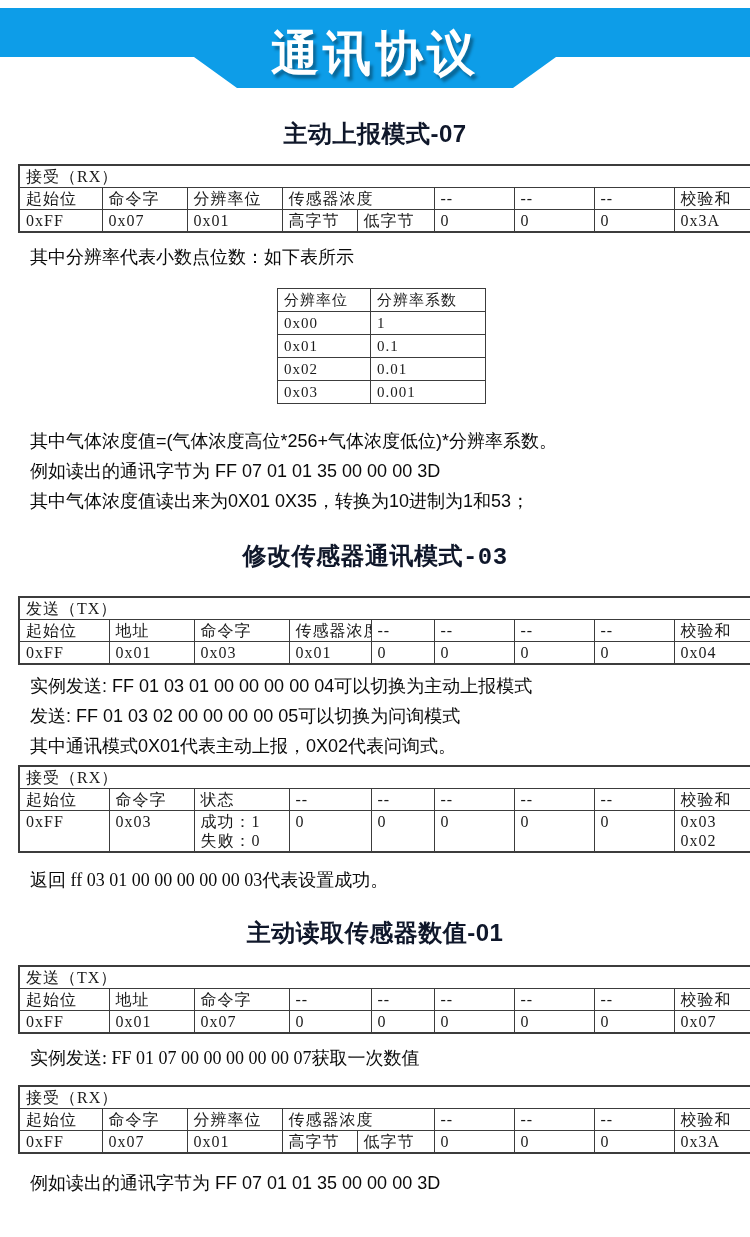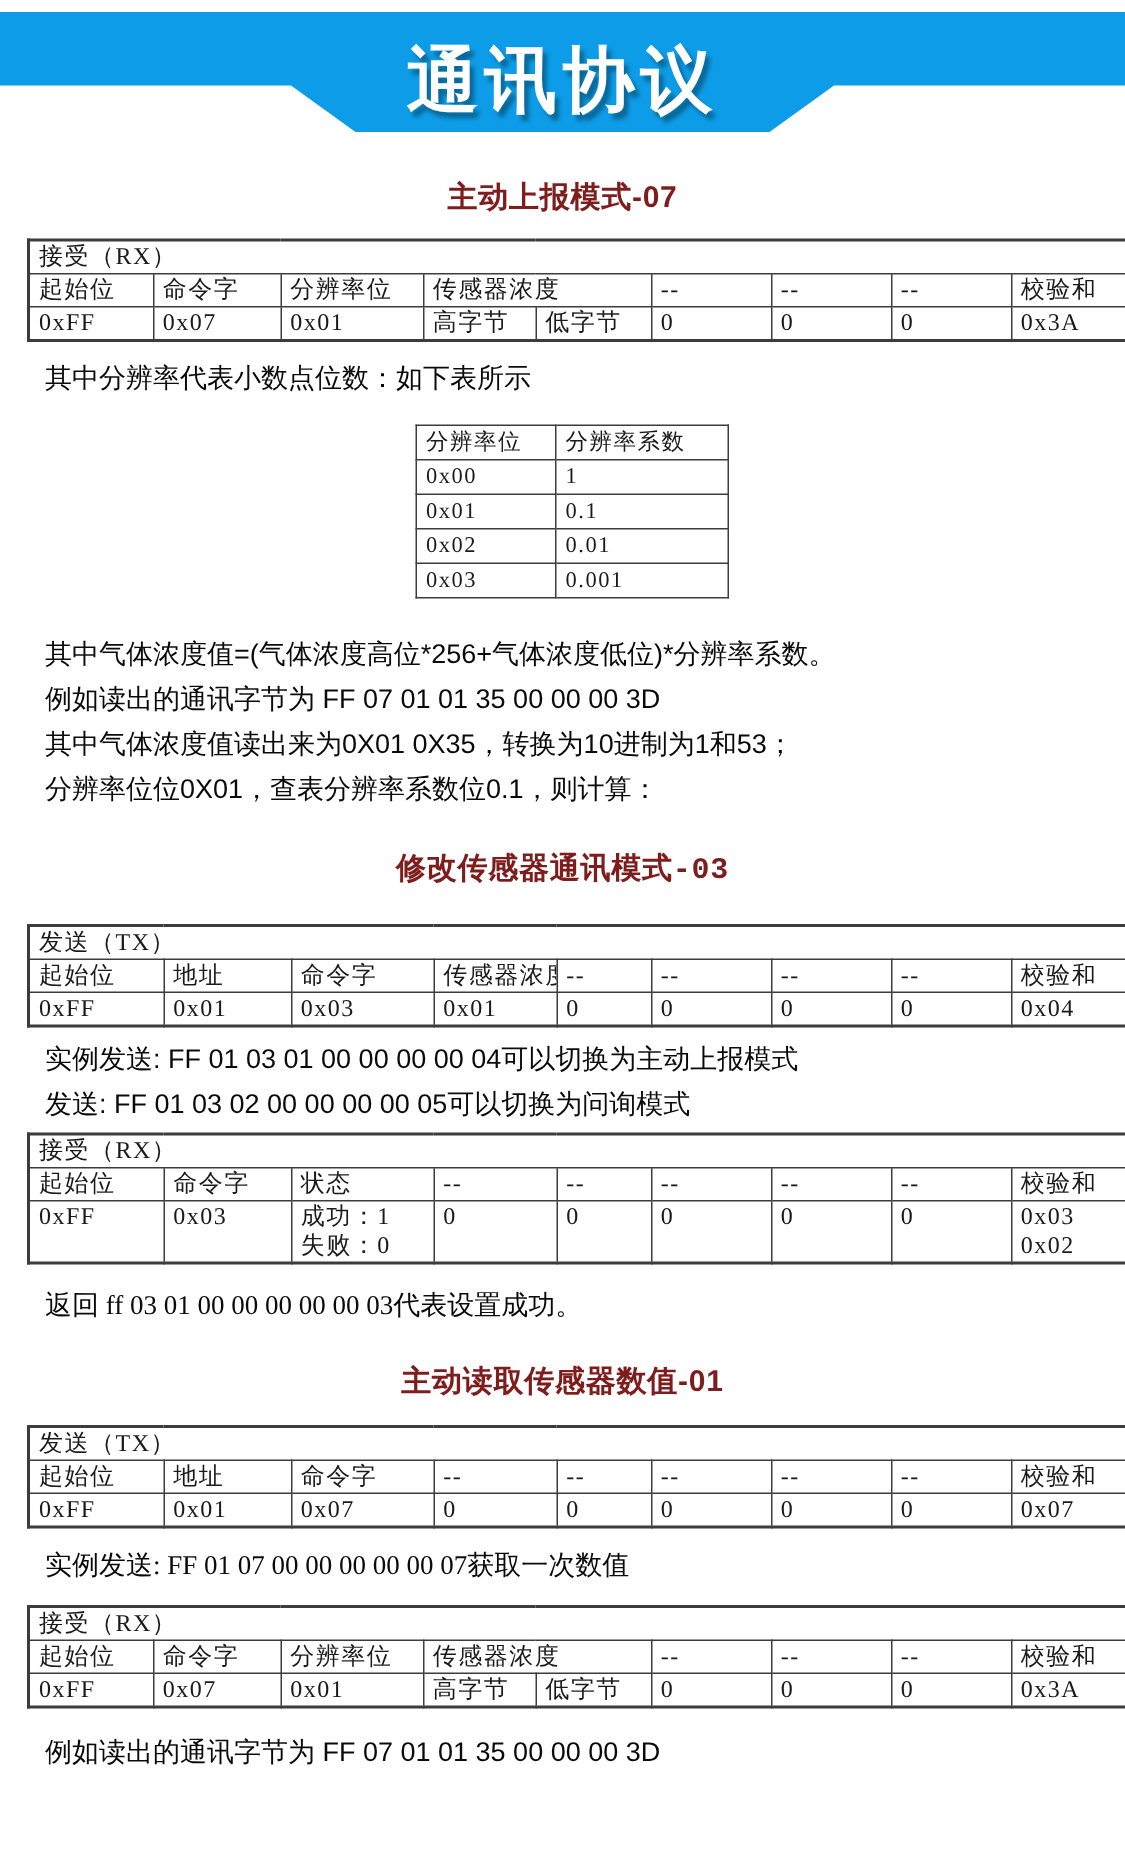--- a/index.html
+++ b/index.html
@@ -15,21 +15,21 @@
     position:absolute; inset:0; background:#0d9de8;
     clip-path:polygon(0 0,750px 0,750px 49px,556px 49px,513px 80px,237px 80px,194px 49px,0 49px);
   }
   .banner-title {
     position:absolute; left:0; right:0; top:14px; text-align:center;
     font-size:48px; font-weight:bold; color:#fff; letter-spacing:4px;
     text-shadow:3px 4px 3px rgba(0,0,0,0.35);
   }
   
   .sec-title {
-    text-align:center; font-size:20px; font-weight:bold; color:#7f1d1d;
+    text-align:center; font-size:24px; font-weight:bold; color:#0f172a;
     letter-spacing:0.5px;
   }
   .t1 { margin-top:30px; }
   .t2 { margin-top:24px;font-family:Liberation Mono, monospace; }
   .t3 { margin-top:22px; }
   
   table.ptable {
     width:736px; margin-left:18px; border-collapse:collapse; table-layout:fixed;
     font-family:"Liberation Serif","DejaVu Serif",serif;
     font-size:16px; color:#1a1a1a; border:2px solid #3c3c3c;
@@ -145,21 +145,20 @@
     <td>0x03</td>
     <td>0.001</td>
   </tr>
 </tbody>
   </table>
 
 <div class="para p1">
   <p>其中气体浓度值=(气体浓度高位*256+气体浓度低位)*分辨率系数。</p>
   <p>例如读出的通讯字节为 FF 07 01 01 35 00 00 00 3D</p>
   <p>其中气体浓度值读出来为0X01 0X35，转换为10进制为1和53；</p>
-  <p>分辨率位位0X01，查表分辨率系数位0.1，则计算：</p>
 </div>
 
 <h2 class="sec-title t2">修改传感器通讯模式-03</h2>
 
 <table class="ptable mt24">
   <colgroup>
       <col style="width:90px">
       <col style="width:85px">
       <col style="width:95px">
       <col style="width:82px">
@@ -194,20 +193,21 @@
     <td>0</td>
     <td>0</td>
     <td>0x04</td>
   </tr>
 </tbody>
   </table>
 
 <div class="para n1">
   <p>实例发送: FF 01 03 01 00 00 00 00 04可以切换为主动上报模式</p>
   <p>发送: FF 01 03 02 00 00 00 00 05可以切换为问询模式</p>
+  <p>其中通讯模式0X01代表主动上报，0X02代表问询式。</p>
 </div>
 
 <table class="ptable mt4">
   <colgroup>
       <col style="width:90px">
       <col style="width:85px">
       <col style="width:95px">
       <col style="width:82px">
       <col style="width:63px">
       <col style="width:80px">

